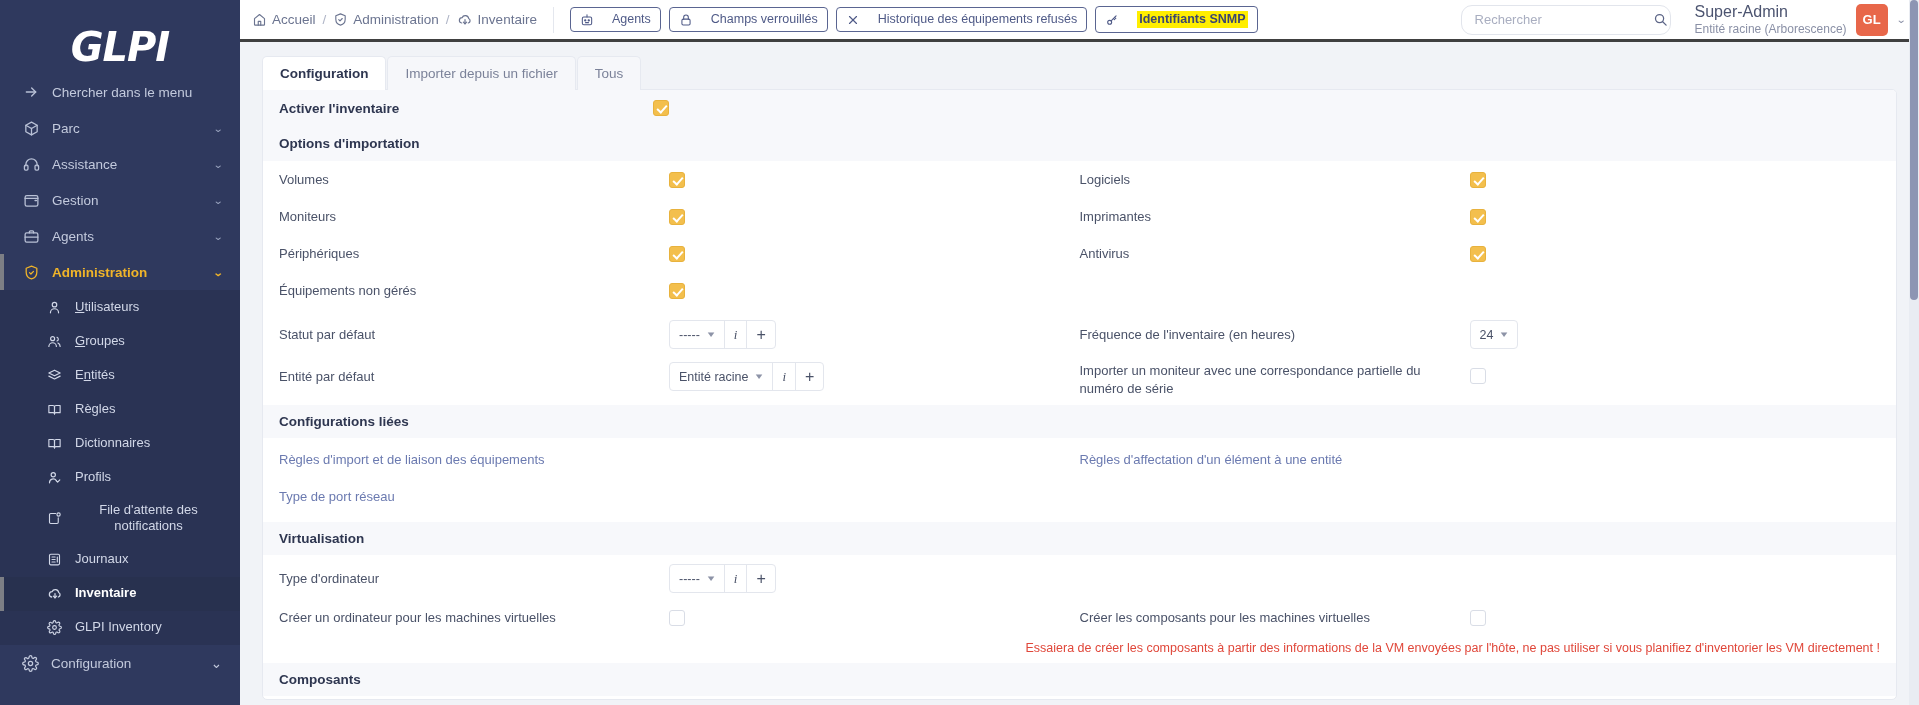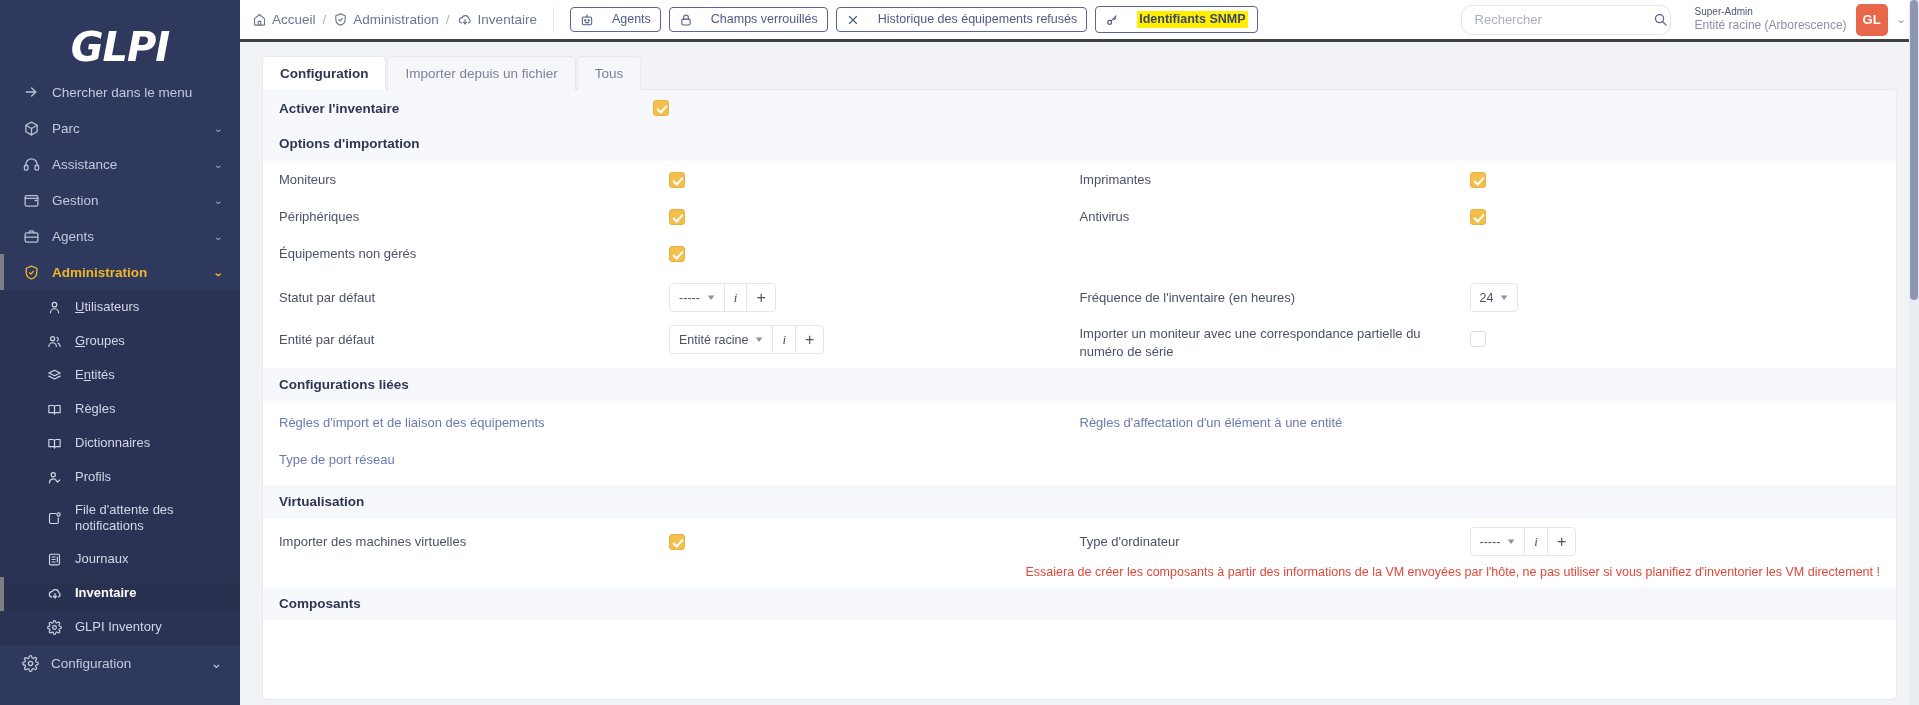--- a/index.html
+++ b/index.html
@@ -72,20 +72,21 @@
   .subnav-item {
     display: flex;
     align-items: center;
     gap: 12px;
     padding: 8px 18px 8px 46px;
     font-size: 13px;
     color: #d2d8e8;
     min-height: 34px;
     cursor: pointer;
     position: relative;
+    text-align: center;
   }
   .subnav-item .ico {
     width: 17px; height: 17px;
     display: inline-flex; align-items: center; justify-content: center;
     flex: 0 0 17px;
     color: #d2d8e8;
   }
   .subnav-item .lbl { line-height: 1.25; }
   .subnav-item u { text-decoration: underline; }
   .subnav-item.current {
@@ -206,21 +207,21 @@
   .search-box input::placeholder { color: #a9aec0; }
 
   .user-area {
     display: flex;
     align-items: center;
     gap: 9px;
     padding-left: 14px;
     cursor: pointer;
   }
   .user-text { text-align: left; line-height: 1.25; }
-  .user-name { font-size: 10px; color: #4c5470; }
+  .user-name { font-size: 16px; color: #4c5470; }
   .user-entity { font-size: 12px; color: #8a90a6; }
   .avatar {
     width: 32px; height: 32px;
     border-radius: 5px;
     background: #e8674a;
     color: #fff;
     display: flex;
     align-items: center;
     justify-content: center;
     font-size: 13px;
@@ -736,20 +737,34 @@
 
       <div class="sec-head" style="display:flex; align-items:center;">
         <span style="flex:0 0 374px;">Activer l'inventaire</span>
         <span class="chk on"></span>
       </div>
 
       <div class="sec-head">
         <span>Options d'importation</span>
       </div>
 
+      <div class="row rowpad">
+        <div class="col">
+          <span class="flabel">Volumes</span>
+          <span class="fval">
+              <span class="chk on"></span>
+            </span>
+        </div>
+        <div class="col">
+          <span class="flabel">Logiciels</span>
+          <span class="fval">
+              <span class="chk on"></span>
+            </span>
+        </div>
+      </div>
 
       <div class="row rowpad">
         <div class="col">
           <span class="flabel">Moniteurs</span>
           <span class="fval">
               <span class="chk on"></span>
             </span>
         </div>
         <div class="col">
           <span class="flabel">Imprimantes</span>
@@ -850,40 +865,48 @@
         </div>
         <div class="col"></div>
       </div>
 
       <div class="sec-head tight" style="margin-top:7px;">
         <span>Virtualisation</span>
       </div>
 
       <div class="row gap" style="margin-top:4px;">
         <div class="col">
-          <span class="flabel">Importer des machines virtuelles</span>
-          <span class="fval">
-              <span class="chk on"></span>
-            </span>
-        </div>
-        <div class="col">
           <span class="flabel">Type d'ordinateur</span>
           <span class="fval">
             <span class="selgrp">
               <span class="sel">
                 <span>-----</span>
                 <span class="caret">▼</span>
               </span>
               <span class="gbtn">i</span>
               <span class="gbtn plus">+</span>
             </span>
           </span>
         </div>
       </div>
 
+      <div class="row gap">
+        <div class="col">
+          <span class="flabel">Créer un ordinateur pour les machines virtuelles</span>
+          <span class="fval">
+              <span class="chk"></span>
+            </span>
+        </div>
+        <div class="col">
+          <span class="flabel">Créer les composants pour les machines virtuelles</span>
+          <span class="fval">
+              <span class="chk"></span>
+            </span>
+        </div>
+      </div>
 
       <div class="warn">Essaiera de créer les composants à partir des informations de la VM envoyées par l'hôte, ne pas utiliser si vous planifiez d'inventorier les VM directement !</div>
 
       <div class="sec-head tight">
         <span>Composants</span>
       </div>
 
     </div>
   </div>
 

